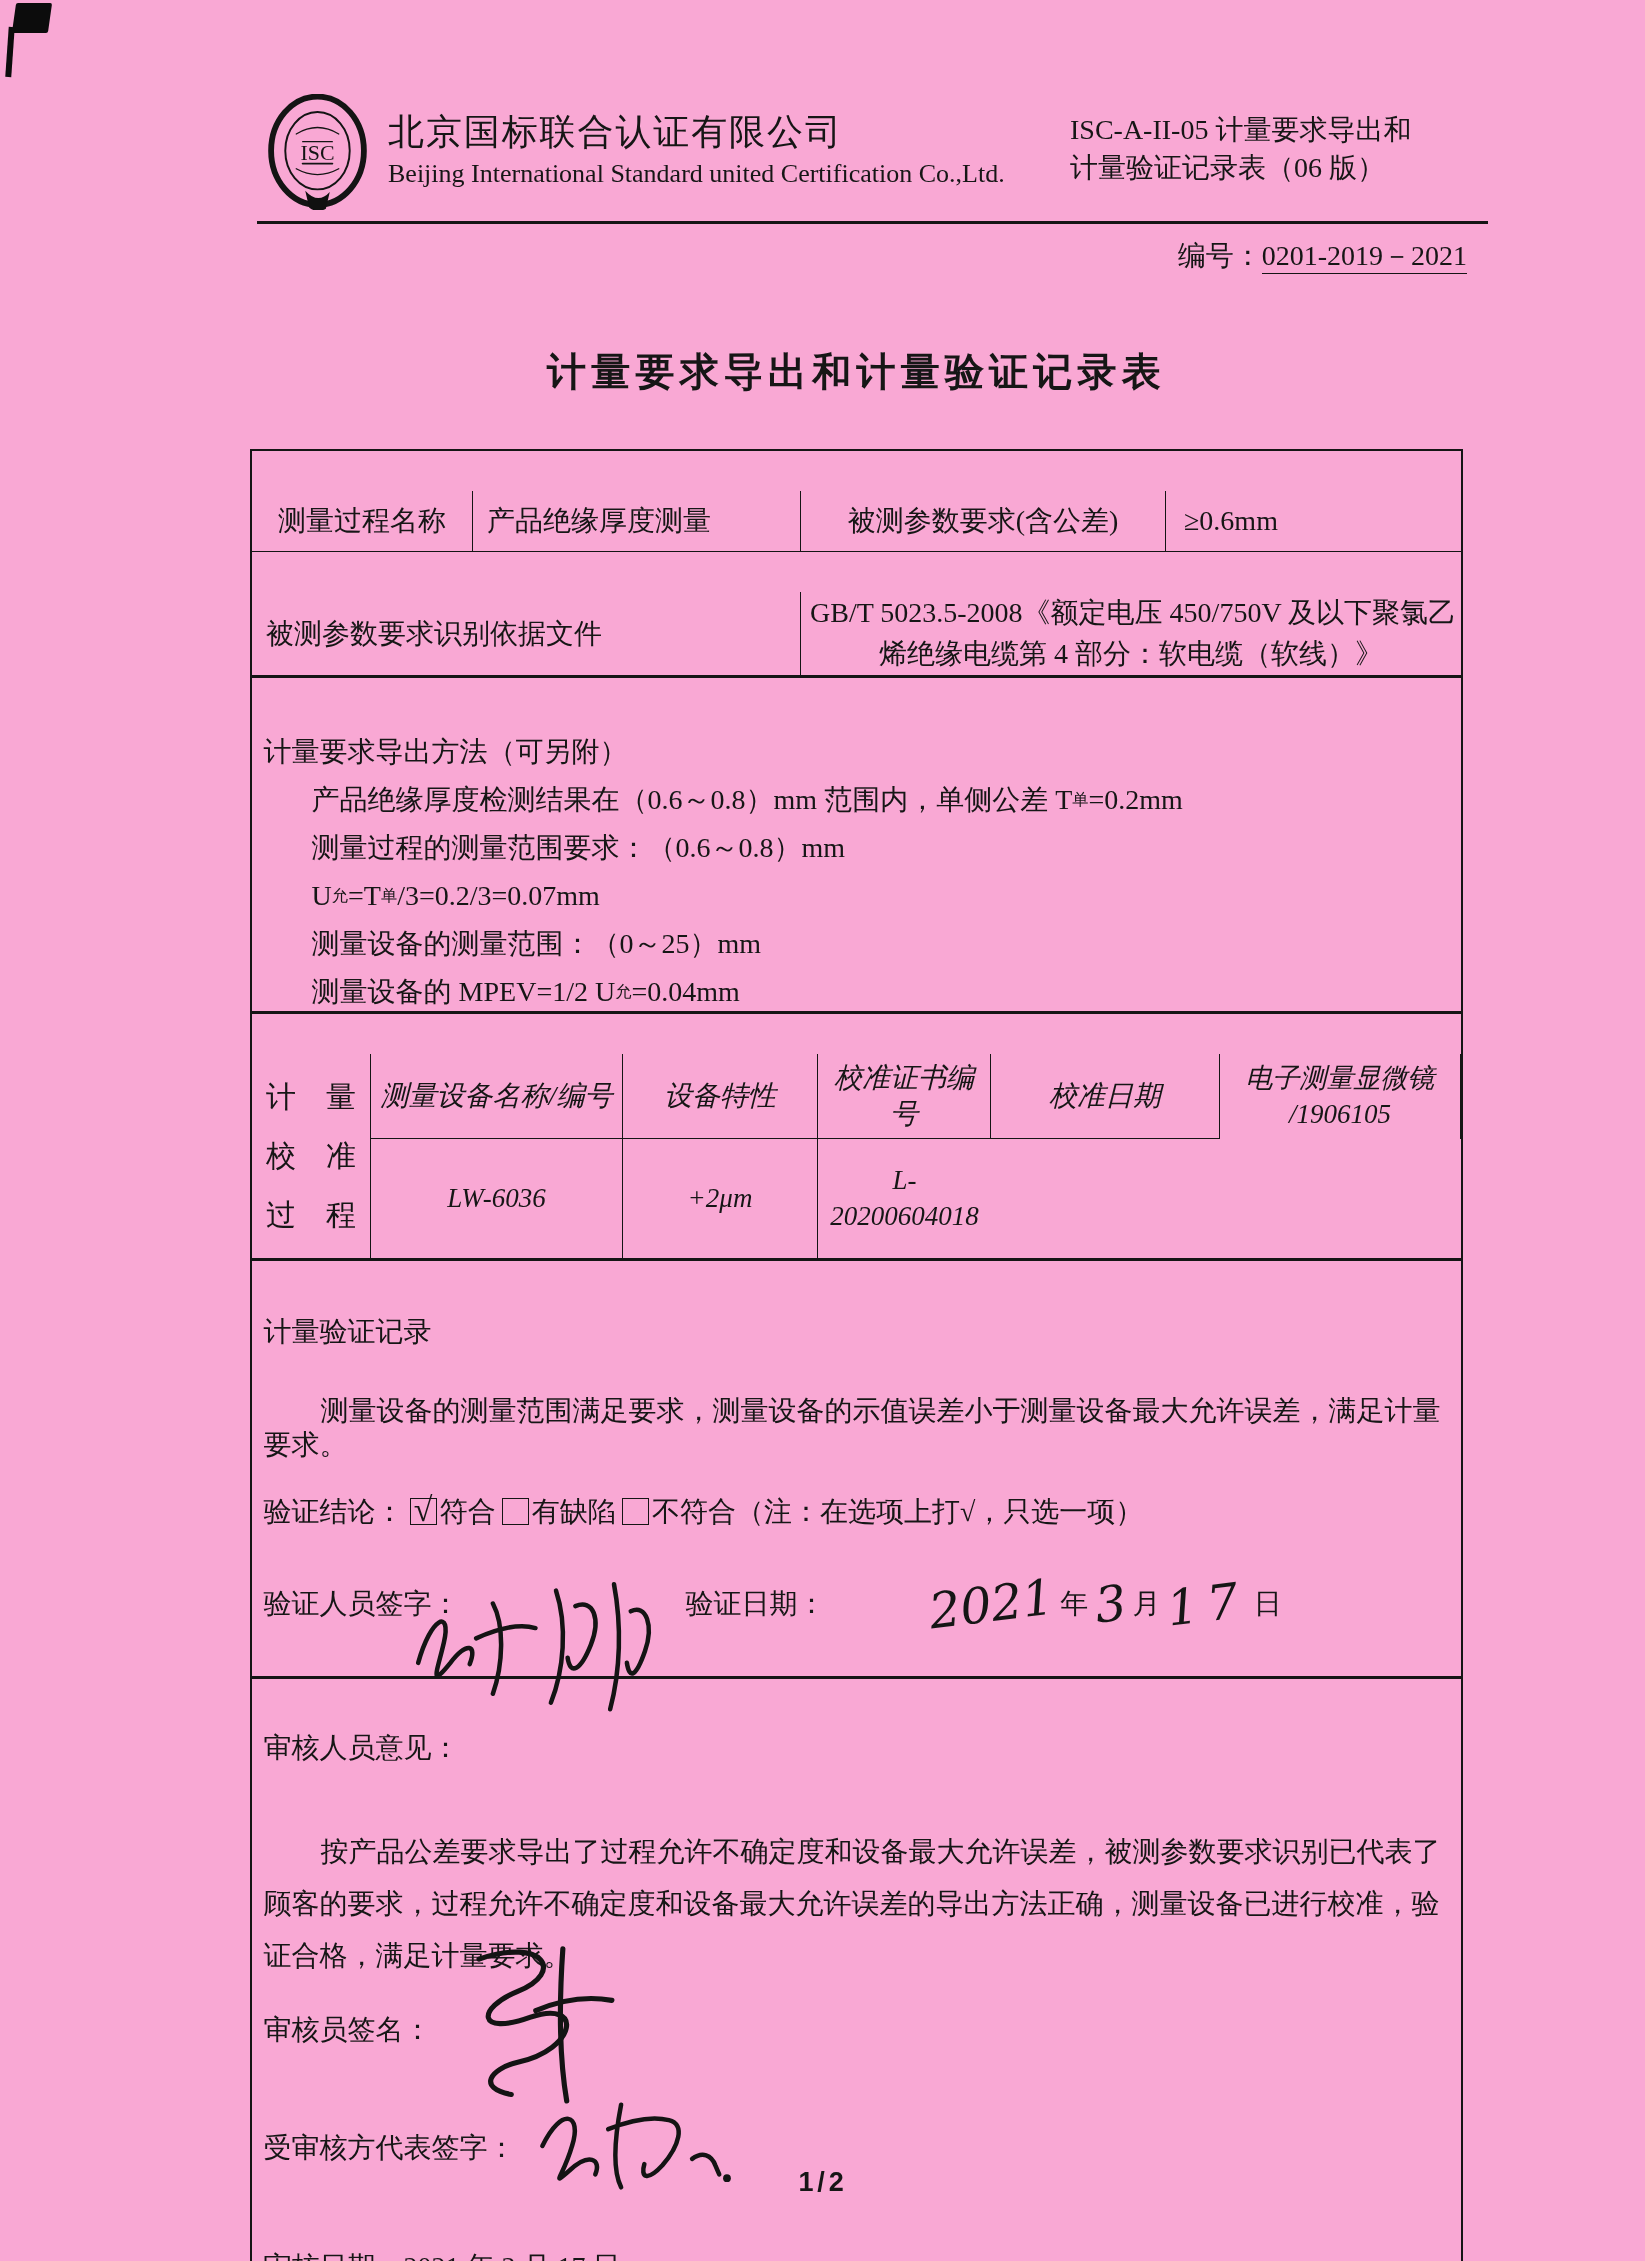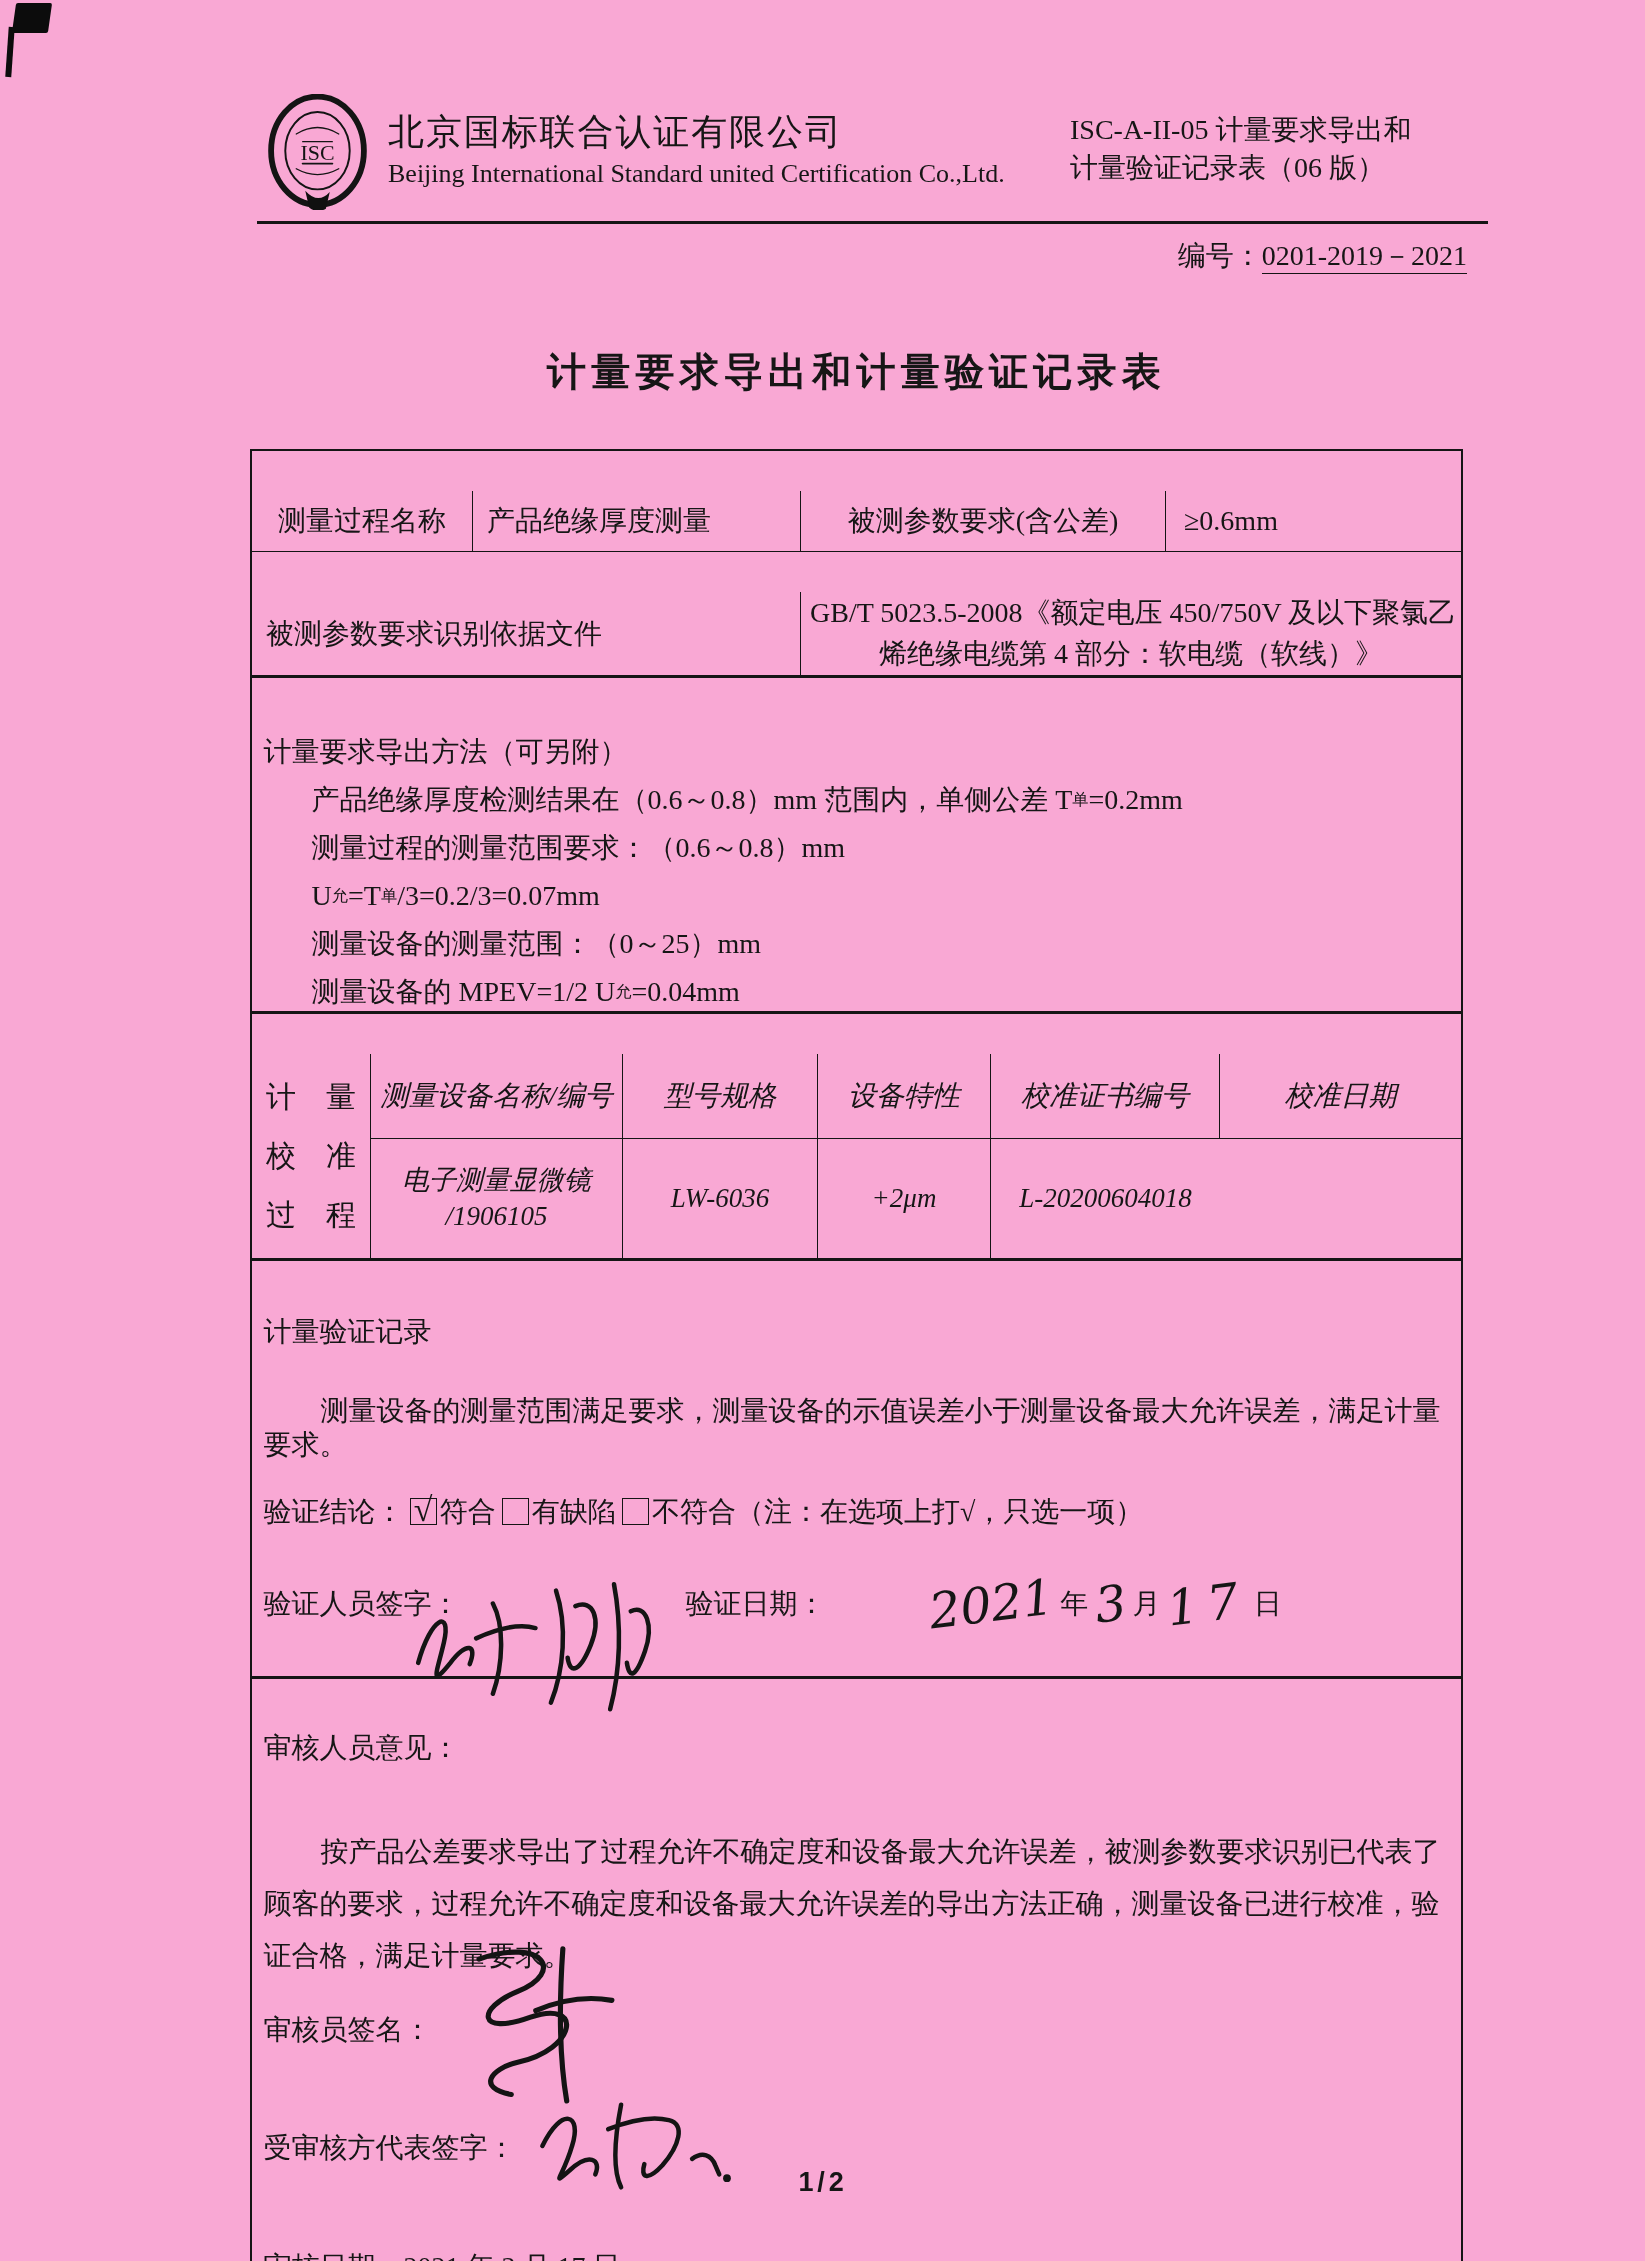--- a/index.html
+++ b/index.html
@@ -167,21 +167,20 @@
     </div>
 
     <div class="row heavy r4">
       <div class="side">
         <div>计　量</div>
         <div>校　准</div>
         <div>过　程</div>
       </div>
       <div class="calgrid">
         <div class="hcell">测量设备名称/编号</div>
-        <div class="hcell">型号规格</div>
         <div class="hcell">设备特性</div>
         <div class="hcell">校准证书编号</div>
         <div class="hcell">校准日期</div>
         <div class="dcell">
           <div>电子测量显微镜</div>
           <div>/1906105</div>
         </div>
         <div class="dcell">LW-6036</div>
         <div class="dcell">+2μm</div>
         <div class="dcell">L-20200604018</div>

